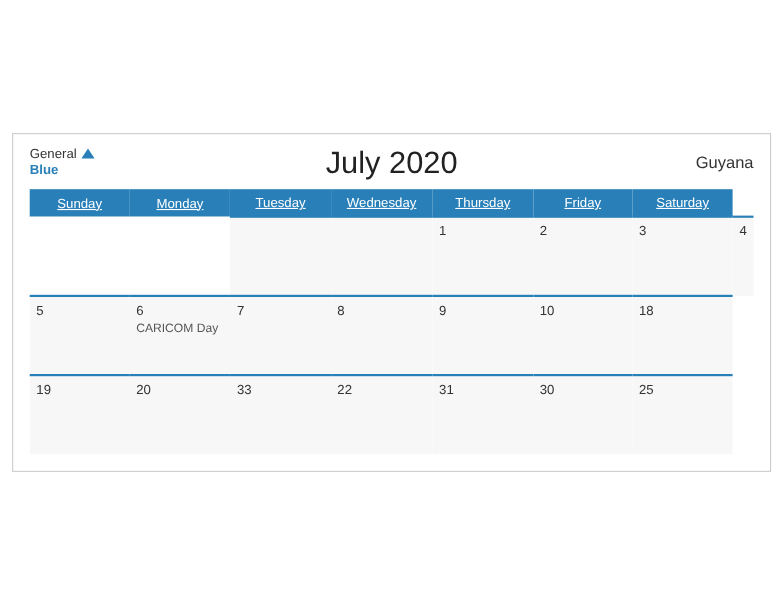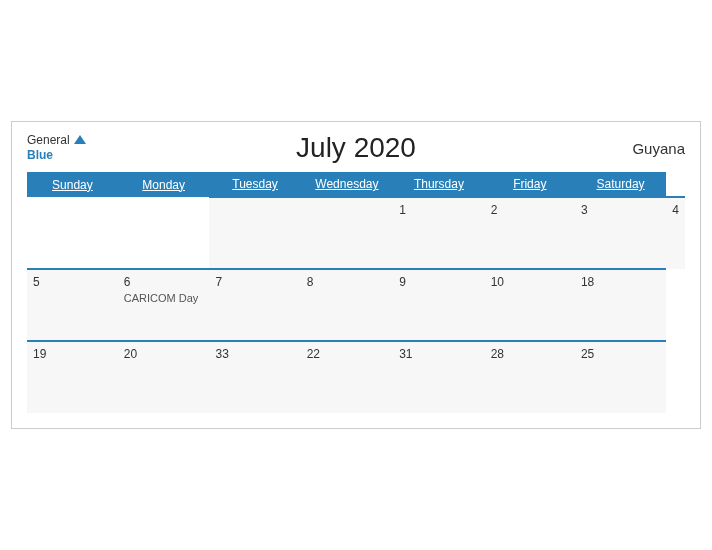--- a/index.html
+++ b/index.html
@@ -190,21 +190,21 @@
           <td>
             <span class="day-num">33</span>
           </td>
           <td>
             <span class="day-num">22</span>
           </td>
           <td>
             <span class="day-num">31</span>
           </td>
           <td>
-            <span class="day-num">28</span>
+            <span class="day-num">30</span>
           </td>
           <td>
             <span class="day-num">25</span>
           </td>
         </tr>
       </tbody>
   </table>
 </div>
 
 </body></html>

